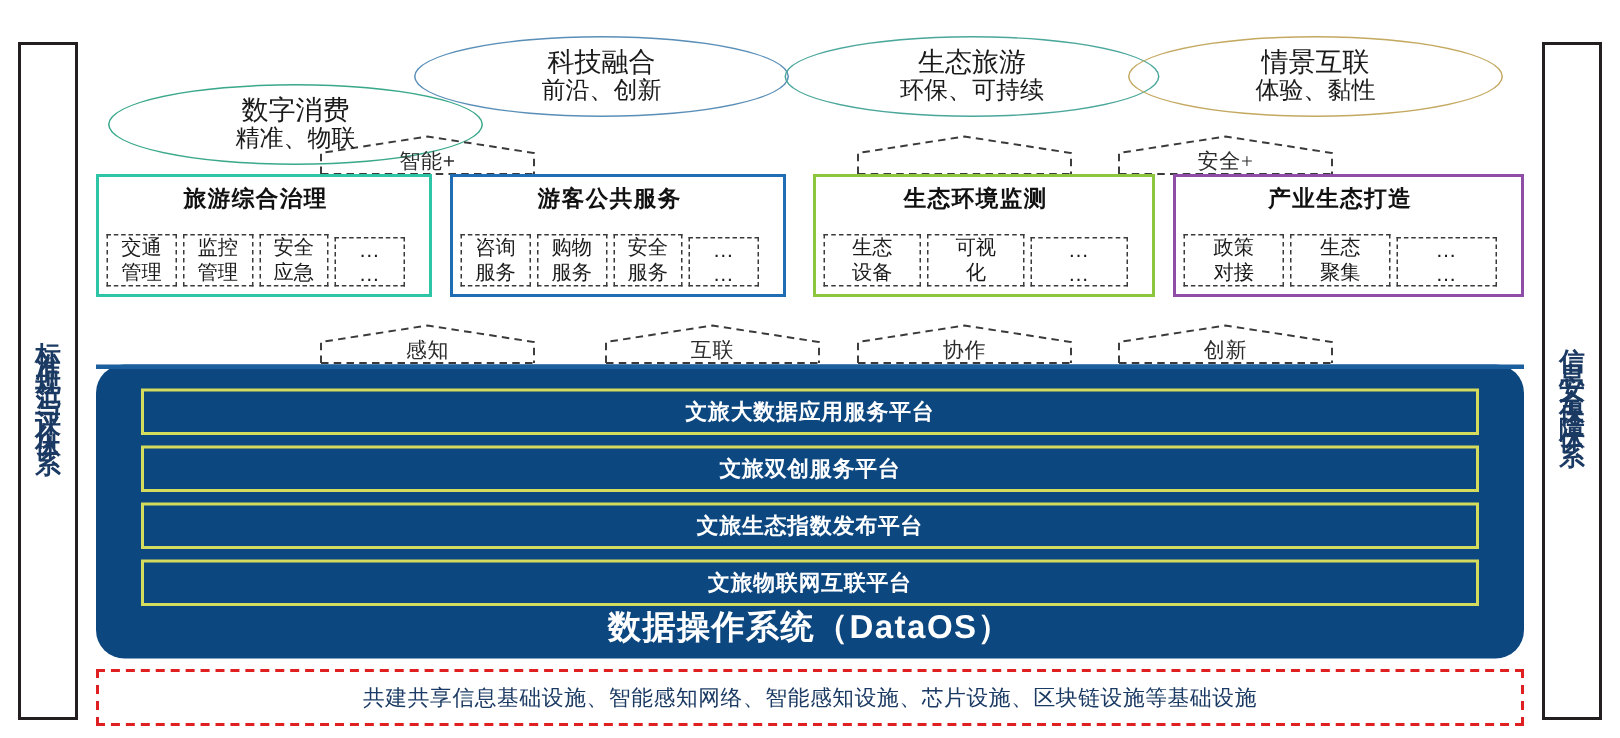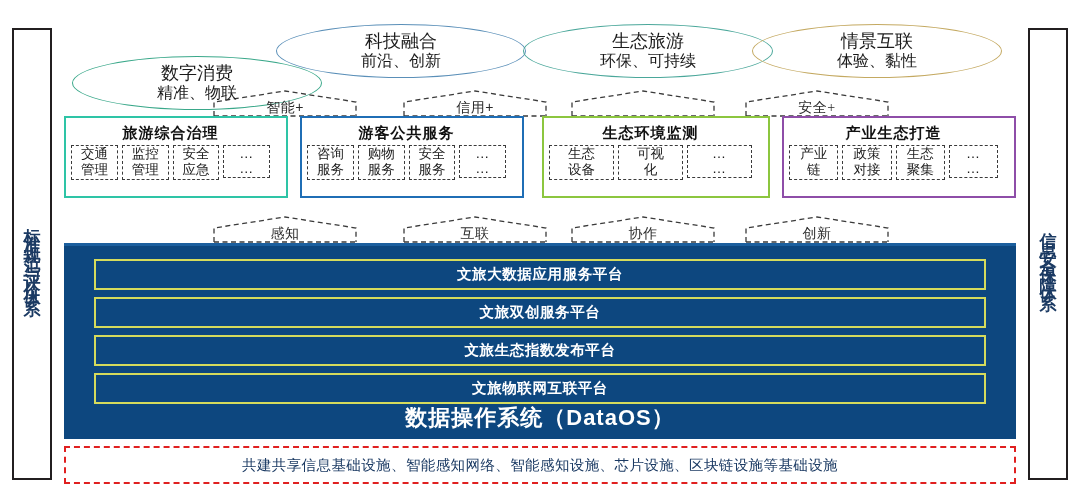--- a/index.html
+++ b/index.html
@@ -102,21 +102,21 @@
     font-weight: bold;
     color: #111;
     letter-spacing: 1px;
     line-height: 1.5;
     height: 23px;
   }
   .dbox-cells {
     flex: 1;
     display: flex;
     gap: 4px;
-    align-items: flex-start;
+    align-items: flex-end;
   }
   .dcell {
     flex: 1;
     border: 1.4px dashed #3a3a3a;
     box-sizing: border-box;
     display: flex;
     flex-direction: column;
     align-items: center;
     justify-content: center;
     font-size: 13.5px;
@@ -129,20 +129,21 @@
 
   
   #bluepanel {
     position: absolute;
     left: 64px;
     top: 243px;
     width: 952px;
     height: 196px;
     background: #0d477f;
     box-sizing: border-box;
+    border-radius: 19px;
   }
   #bluepanel .top-accent {
     position: absolute;
     left: 0; top: 0; right: 0;
     height: 3px;
     background: #1b5f9e;
   }
   .platbar {
     position: absolute;
     left: 30px;
@@ -233,27 +234,20 @@
   </div>
 
   <div class="conn" style="left:210px; top:88px;">
     <svg width="150" height="30" viewBox="0 0 150 30">
       <path d="M4,28 L4,14 L75,3 L146,14 L146,28" fill="none" stroke="#3a3a3a" stroke-width="1.3" stroke-dasharray="5,3.5"></path>
       <line x1="4" y1="28" x2="146" y2="28" stroke="#3a3a3a" stroke-width="1.3" stroke-dasharray="5,3.5"></line>
     </svg>
     <div class="conn-label">智能+</div>
   </div>
 
-  <div class="conn" style="left:400px; top:88px;">
-    <svg width="150" height="30" viewBox="0 0 150 30">
-      <path d="M4,28 L4,14 L75,3 L146,14 L146,28" fill="none" stroke="#3a3a3a" stroke-width="1.3" stroke-dasharray="5,3.5"></path>
-      <line x1="4" y1="28" x2="146" y2="28" stroke="#3a3a3a" stroke-width="1.3" stroke-dasharray="5,3.5"></line>
-    </svg>
-    <div class="conn-label">信用+</div>
-  </div>
 
   <div class="conn" style="left:568px; top:88px;">
     <svg width="150" height="30" viewBox="0 0 150 30">
       <path d="M4,28 L4,14 L75,3 L146,14 L146,28" fill="none" stroke="#3a3a3a" stroke-width="1.3" stroke-dasharray="5,3.5"></path>
       <line x1="4" y1="28" x2="146" y2="28" stroke="#3a3a3a" stroke-width="1.3" stroke-dasharray="5,3.5"></line>
     </svg>
   </div>
 
   <div class="conn" style="left:742px; top:88px;font-family:Liberation Serif, serif;">
     <svg width="150" height="30" viewBox="0 0 150 30">
@@ -322,24 +316,20 @@
         <div class="dots">…</div>
         <div class="dots">…</div>
       </div>
     </div>
   </div>
 
   <div class="dbox" style="left: 782px; width: 234px; border-color: rgb(142, 78, 168);">
     <div class="dbox-title">产业生态打造</div>
     <div class="dbox-cells">
       <div class="dcell">
-        <div>产业</div>
-        <div>链</div>
-      </div>
-      <div class="dcell">
         <div>政策</div>
         <div>对接</div>
       </div>
       <div class="dcell">
         <div>生态</div>
         <div>聚集</div>
       </div>
       <div class="dcell">
         <div class="dots">…</div>
         <div class="dots">…</div>

